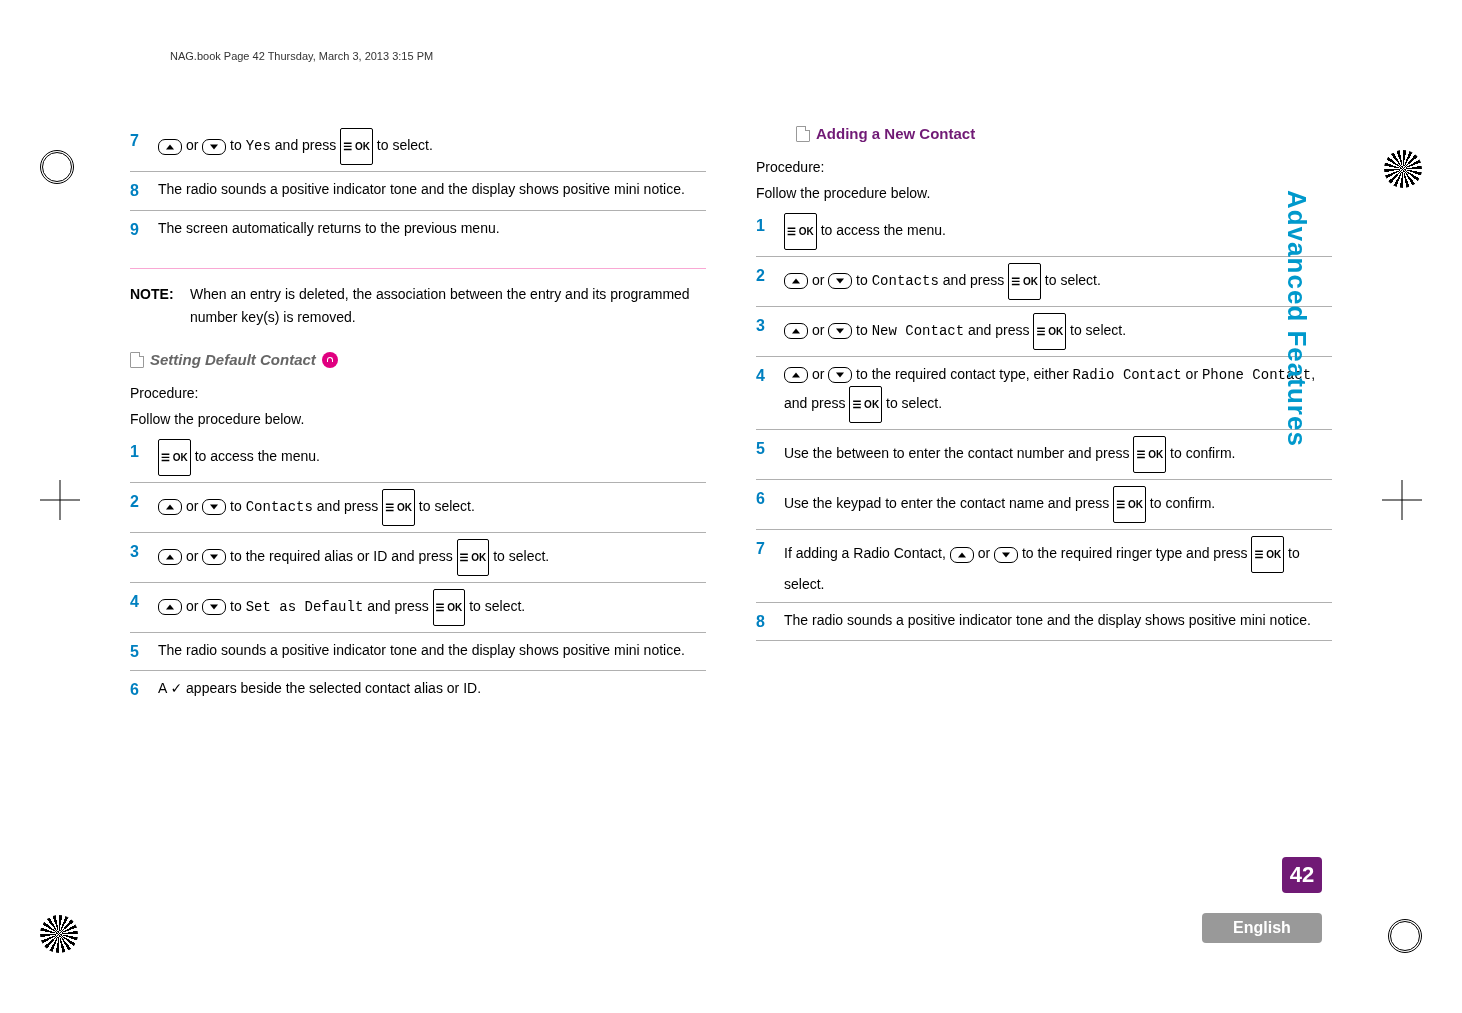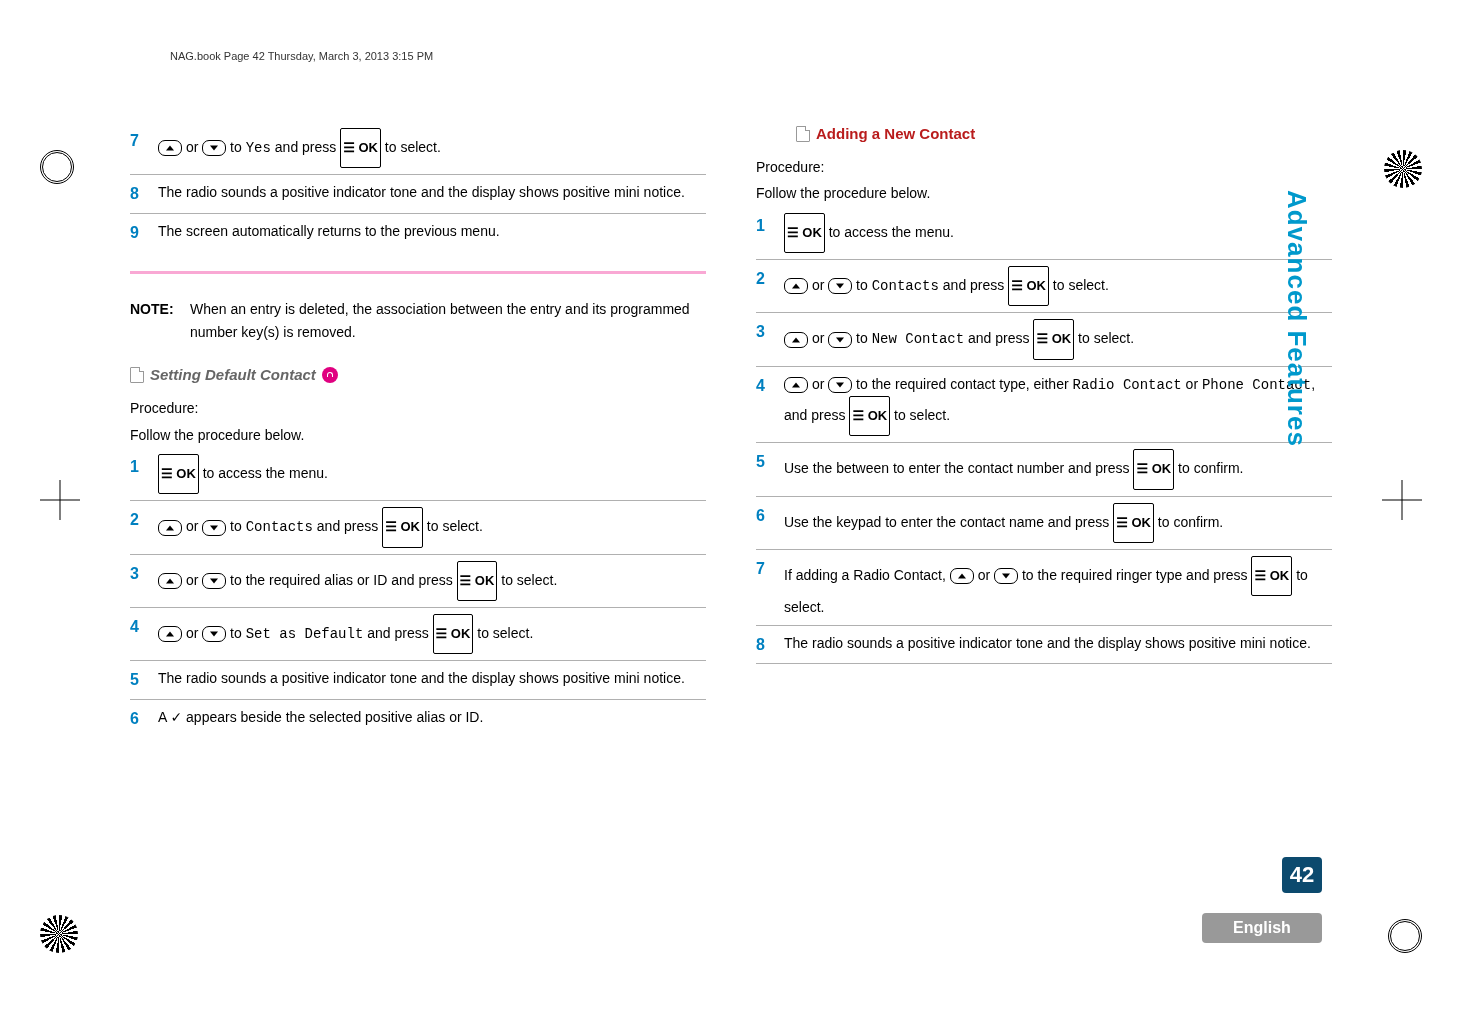--- a/index.html
+++ b/index.html
@@ -69,42 +69,42 @@
     font-style: italic;
     color: #666;
     font-size: 15px;
     margin-top: 20px;
     margin-bottom: 10px;
     display: flex;
     align-items: center;
     gap: 6px;
   }
   .section-heading.black {
-    color: #b91c1c;
+    color: #701a75;
     padding-left: 40px;
   }
   .line-above {
-    border-top: 3px solid #f9a8d4;
-    padding-top: 24px;
+    border-top: 1px solid #f9a8d4;
+    padding-top: 14px;
   }
   .procedure-label {
     font-weight: normal;
     margin: 8px 0 4px 0;
   }
   .procedure-sub {
     margin-bottom: 8px;
   }
   .monotext {
     font-family: "Courier New", monospace;
   }
   .btn-ok {
     display: inline-block;
     border: 1.2px solid #000;
     border-radius: 2px;
-    font-size: 13px;
+    font-size: 10px;
     padding: 12px 2px;
     line-height: 1.1;
     vertical-align: middle;
     font-family: Arial, sans-serif;
     font-weight: bold;
   }
   .btn-arrow {
     display: inline-block;
     border: 1.2px solid #000;
     border-radius: 7px;
@@ -185,21 +185,21 @@
     font-weight: bold;
     color: #0099cc;
     letter-spacing: 1px;
   }
   .page-num-box {
     position: absolute;
     right: 10px;
     bottom: 90px;
     width: 40px;
     height: 36px;
-    background: #0c4a6e;
+    background: #701a75;
     color: #fff;
     font-size: 22px;
     font-weight: bold;
     display: flex;
     align-items: center;
     justify-content: center;
     border-radius: 4px;
   }
   .lang-box {
     position: absolute;
@@ -309,21 +309,21 @@
         <div class="txt"><span class="btn-arrow up"></span><span> or </span><span class="btn-arrow down"></span><span> to </span><span class="monotext">Set as Default</span><span> and press </span><span class="btn-ok">☰ OK</span><span> to select.</span></div>
       </div>
 
       <div class="step divider">
         <div class="num">5</div>
         <div class="txt">The radio sounds a positive indicator tone and the display shows positive mini notice.</div>
       </div>
 
       <div class="step">
         <div class="num">6</div>
-        <div class="txt">A ✓ appears beside the selected positive alias or ID.</div>
+        <div class="txt">A ✓ appears beside the selected contact alias or ID.</div>
       </div>
     </div>
 
     <div class="col">
 
       <div class="section-heading black" style="margin-top:0;">
         <span class="doc-icon"></span>
         <span style="font-style:normal;">Adding a New Contact</span>
       </div>
 

